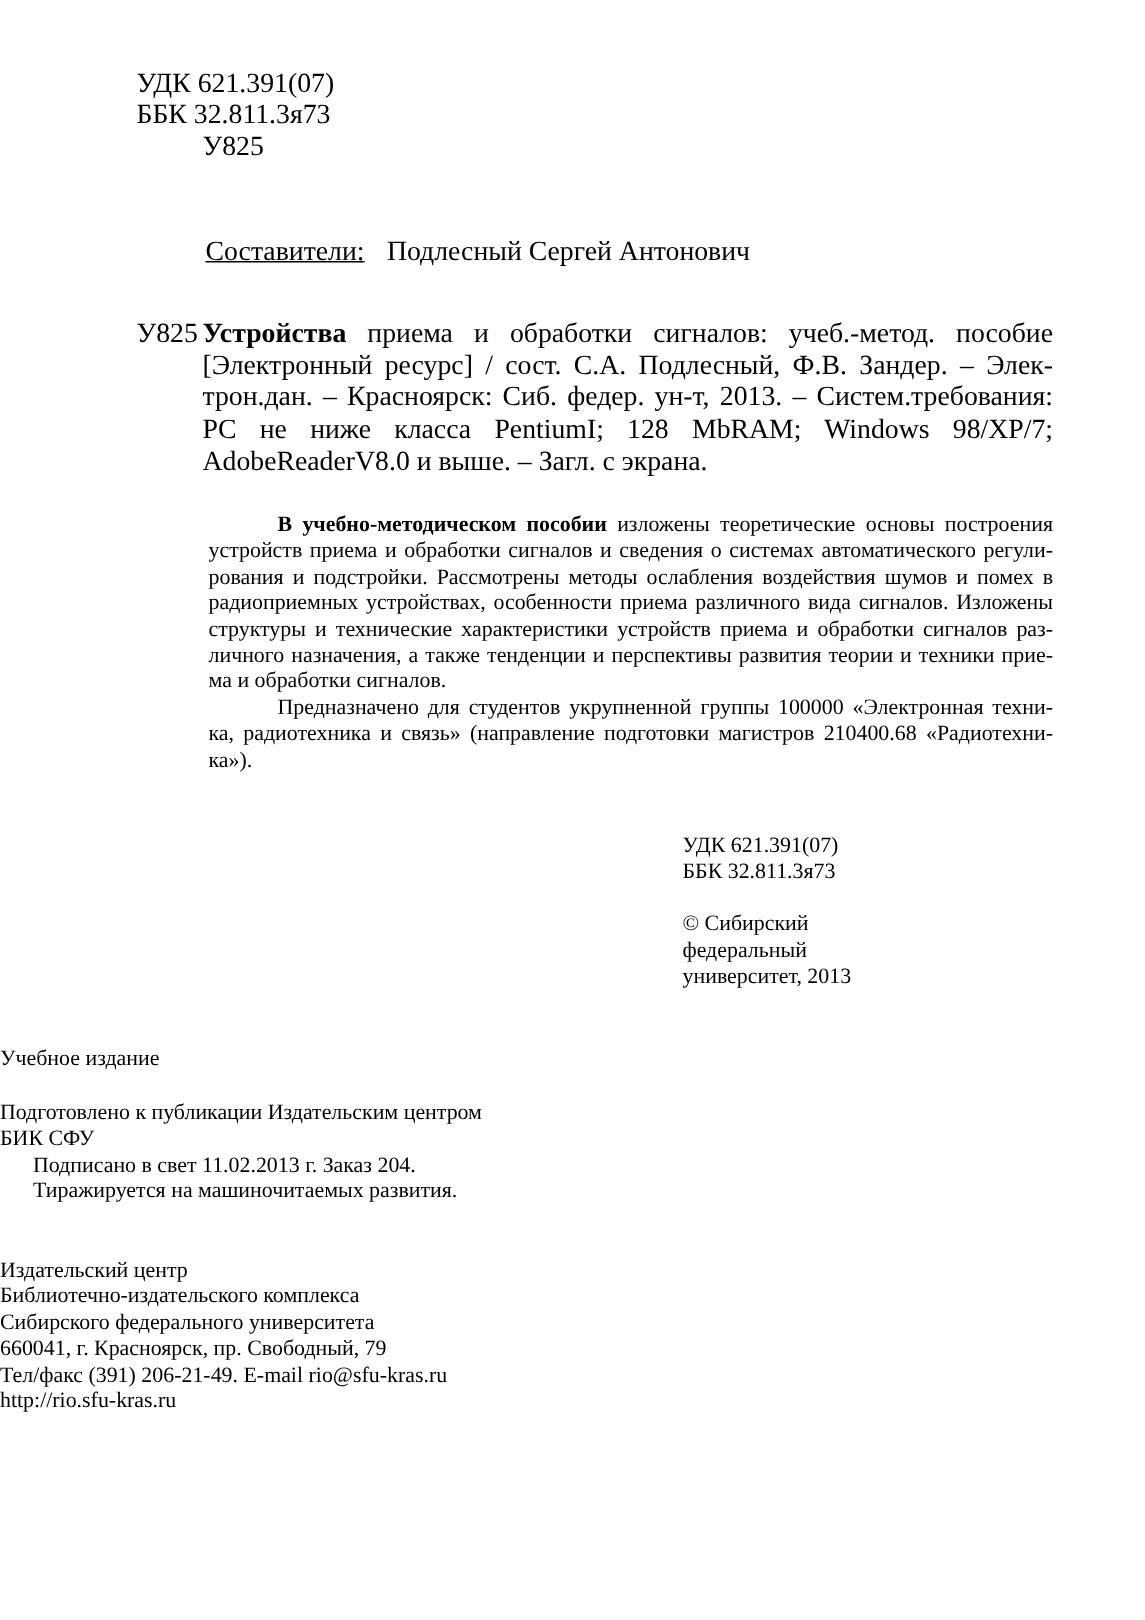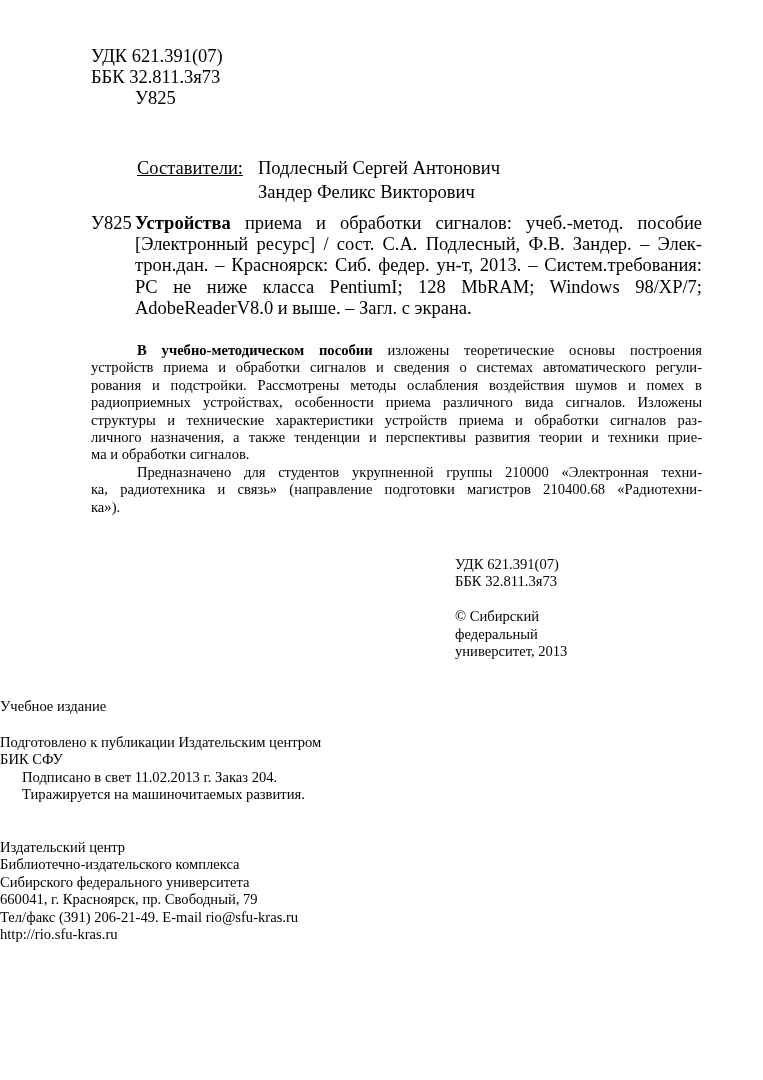--- a/index.html
+++ b/index.html
@@ -13,21 +13,21 @@
   .codes .indent { padding-left:44px; }
   .compilers { left:137px; top:158px; }
   .compilers .row { display:flex; height:24px; }
   .compilers .lbl { width:121px;text-decoration:underline; }
   .biblio { left:91px; top:213px; width:611px; }
   .biblio .line { display:flex; height:21.2px; white-space:nowrap; }
   .biblio .num { width:44px; flex:none; }
   .biblio .text { flex:1; text-align:justify; text-align-last:justify; }
   .biblio .text.last { text-align-last:left; }
   .abstract { left:91px; top:342px; width:611px; }
-  .abstract .line { height:17.4px; text-align:justify; text-align-last:justify; white-space:nowrap; }
+  .abstract .line { height:17.4px; text-align:justify; text-align-last:justify; white-space:nowrap;margin-left:48px; }
   .abstract .line.last { text-align-last:left; }
   .abstract .ind { padding-left:46px; }
   .right-block { left:455px; top:556px; }
   .right-block div { height:17.4px; }
   .right-block .gap { height:17.4px; }
   .center-block { left:0; width:763px; text-align:left; }
   .center-block div { height:17.4px; }
   b { font-weight:bold; }
 </style>
 </head>
@@ -36,24 +36,20 @@
 <div class="abs big codes">
   <div>УДК 621.391(07)</div>
   <div>ББК 32.811.3я73</div>
   <div class="indent">У825</div>
 </div>
 
 <div class="abs big compilers">
   <div class="row">
     <span class="lbl">Составители:</span>
     <span>Подлесный Сергей Антонович</span>
-  </div>
-  <div class="row">
-    <span class="lbl"></span>
-    <span>Зандер Феликс Викторович</span>
   </div>
 </div>
 
 <div class="abs big biblio">
   <div class="line">
     <span class="num">У825</span>
     <span class="text"><b>Устройства</b><span> приема и обработки сигналов: учеб.-метод. пособие</span></span>
   </div>
   <div class="line">
       <span class="num"></span>
@@ -74,21 +70,21 @@
 </div>
 
 <div class="abs small abstract">
   <div class="line ind"><b>В учебно-методическом пособии</b><span> изложены теоретические основы построения</span></div>
   <div class="line">устройств приема и обработки сигналов и сведения о системах автоматического регули-</div>
   <div class="line">рования и подстройки. Рассмотрены методы ослабления воздействия шумов и помех в</div>
   <div class="line">радиоприемных устройствах, особенности приема различного вида сигналов. Изложены</div>
   <div class="line">структуры и технические характеристики устройств приема и обработки сигналов раз-</div>
   <div class="line">личного назначения, а также тенденции и перспективы развития теории и техники прие-</div>
   <div class="line last">ма и обработки сигналов.</div>
-  <div class="line ind">Предназначено для студентов укрупненной группы 210000 «Электронная техни-</div>
+  <div class="line ind">Предназначено для студентов укрупненной группы 100000 «Электронная техни-</div>
   <div class="line">ка, радиотехника и связь» (направление подготовки магистров 210400.68 «Радиотехни-</div>
   <div class="line last">ка»).</div>
 </div>
 
 <div class="abs small right-block">
   <div>УДК 621.391(07)</div>
   <div>ББК 32.811.3я73</div>
   <div class="gap"></div>
   <div>© Сибирский</div>
   <div>федеральный</div>

